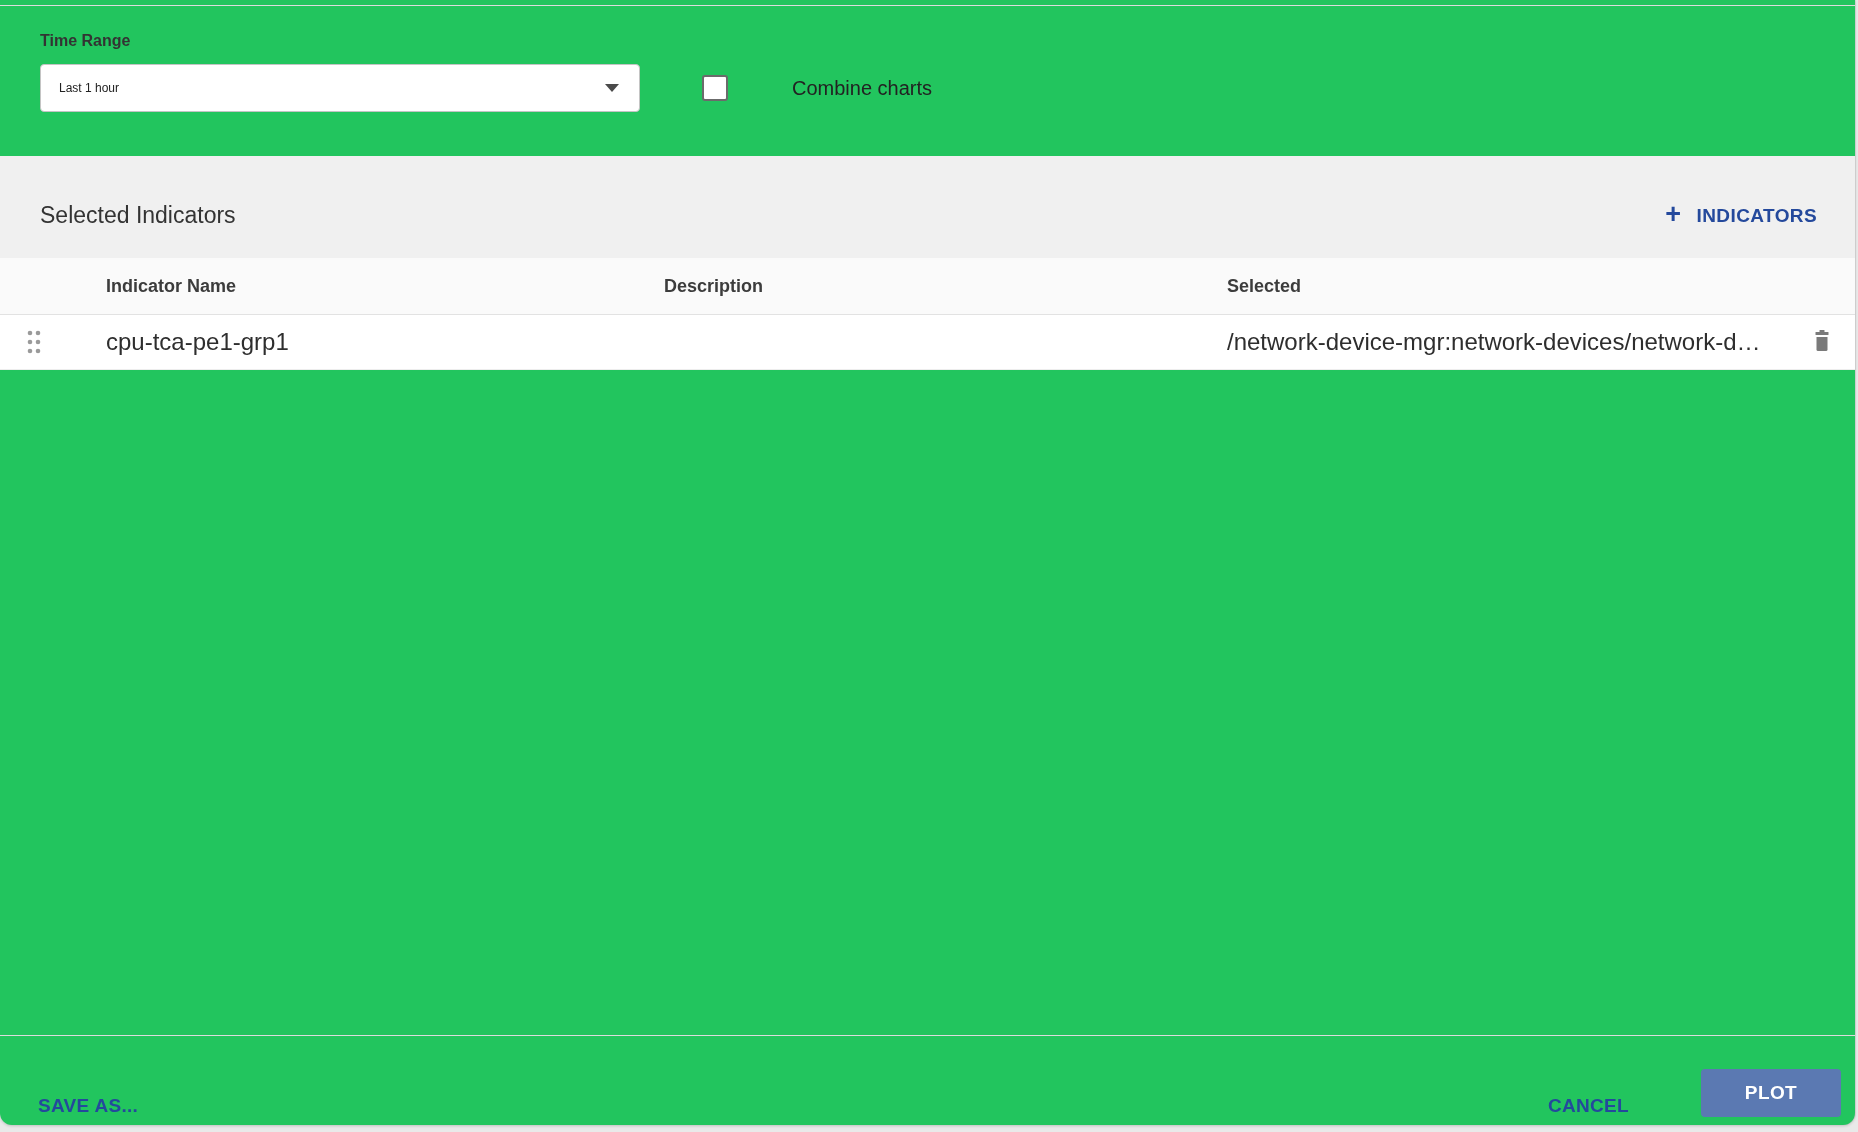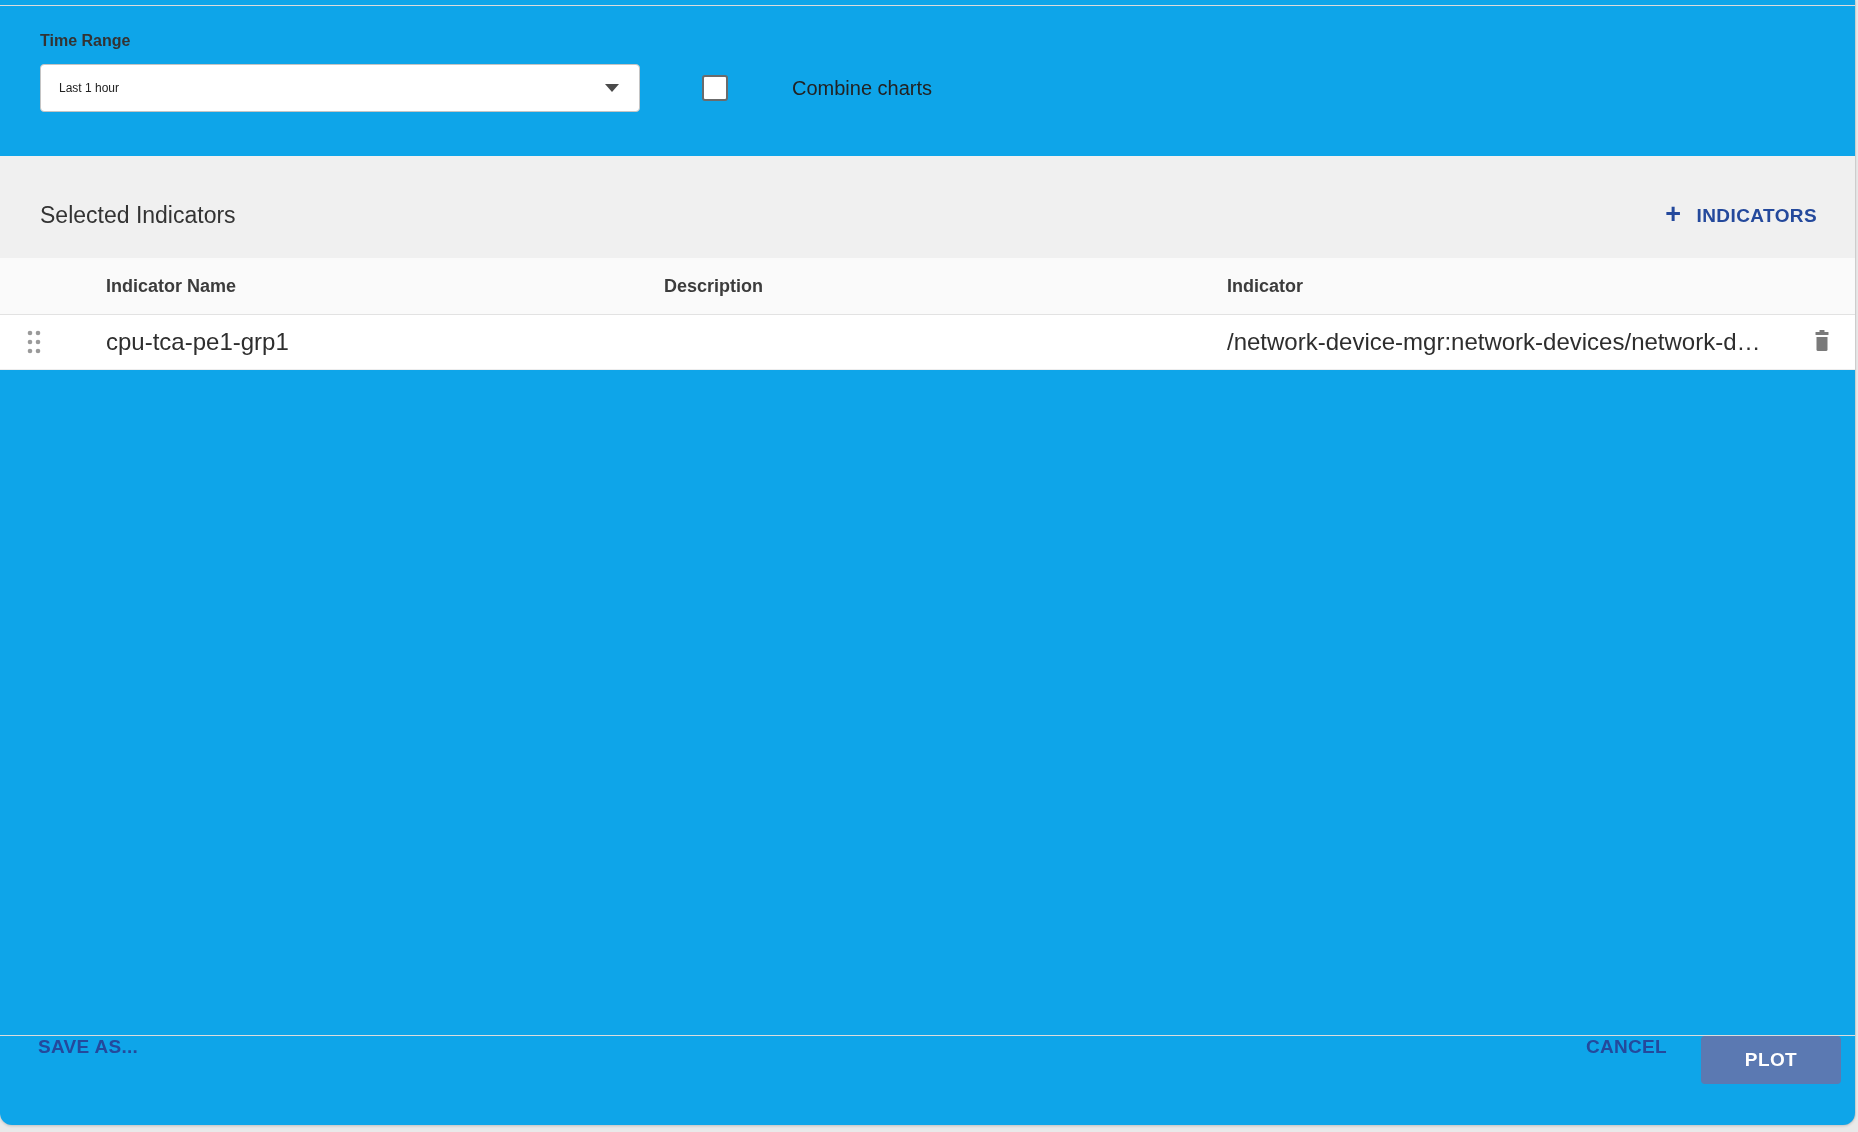--- a/index.html
+++ b/index.html
@@ -6,21 +6,21 @@
   html, body {
     width: 1858px; height: 1132px;
     background: #e9e9e9;
     font-family: "Liberation Sans", "DejaVu Sans", sans-serif;
     overflow: hidden;
   }
   .dialog {
     position: absolute;
     left: 0; top: 0;
     width: 1855px; height: 1125px;
-    background: #0ea5e9;
+    background: #22c55e;
     border-radius: 0 0 12px 12px;
     box-shadow: 0 1px 3px rgba(0,0,0,0.18), 1px 0 0 rgba(0,0,0,0.06);
     display: flex;
     flex-direction: column;
     overflow: hidden;
   }
   .top-strip { height: 6px; border-bottom: 1px solid #dcdcdc; flex: none; }
 
   
   .controls { padding: 26px 40px 44px 40px; flex: none; }
@@ -88,30 +88,30 @@
   .drag-handle { cursor: grab; display: flex; }
   .cell-trash { display: flex; justify-content: flex-end; padding-right: 24px; }
   .trash-btn { background: none; border: none; cursor: pointer; display: flex; padding: 0; }
 
   .spacer { flex: 1 1 auto; }
 
   
   .footer {
     height: 90px; flex: none;
     border-top: 1px solid #dcdcdc;
-    display: flex; align-items: flex-start;
-    padding: 0 14px 2px 38px;
+    display: flex; align-items: flex-end;
+    padding: 0 14px 8px 38px;
   }
   .link-btn {
     background: none; border: none; cursor: pointer;
     color: #24499c; font-weight: bold; font-size: 19px;
     letter-spacing: 0.3px;
     font-family: inherit;
   }
-  .cancel-btn { margin-right: 34px; }
+  .cancel-btn { margin-right: 72px; }
   .plot-btn {
     width: 140px; height: 48px;
     background: #5b79b2; color: #ffffff;
     border: none; border-radius: 4px;
     font-weight: bold; font-size: 19px;
     letter-spacing: 0.4px;
     font-family: inherit;
     cursor: pointer;
   }
 </style>
@@ -141,21 +141,21 @@
     <button class="add-btn">
       <span class="plus">+</span>
       <span>INDICATORS</span>
     </button>
   </div>
 
   <div class="grid table-head">
     <div></div>
     <div>Indicator Name</div>
     <div>Description</div>
-    <div>Indicator</div>
+    <div>Selected</div>
     <div></div>
   </div>
 
   <div class="grid table-row">
     <div class="cell-handle">
       <span class="drag-handle">
         <svg width="16" height="28" viewBox="0 0 16 28" aria-hidden="true">
           <circle cx="4" cy="5" r="2.3" fill="#9a9a9a"></circle>
           <circle cx="12" cy="5" r="2.3" fill="#9a9a9a"></circle>
           <circle cx="4" cy="14" r="2.3" fill="#9a9a9a"></circle>

